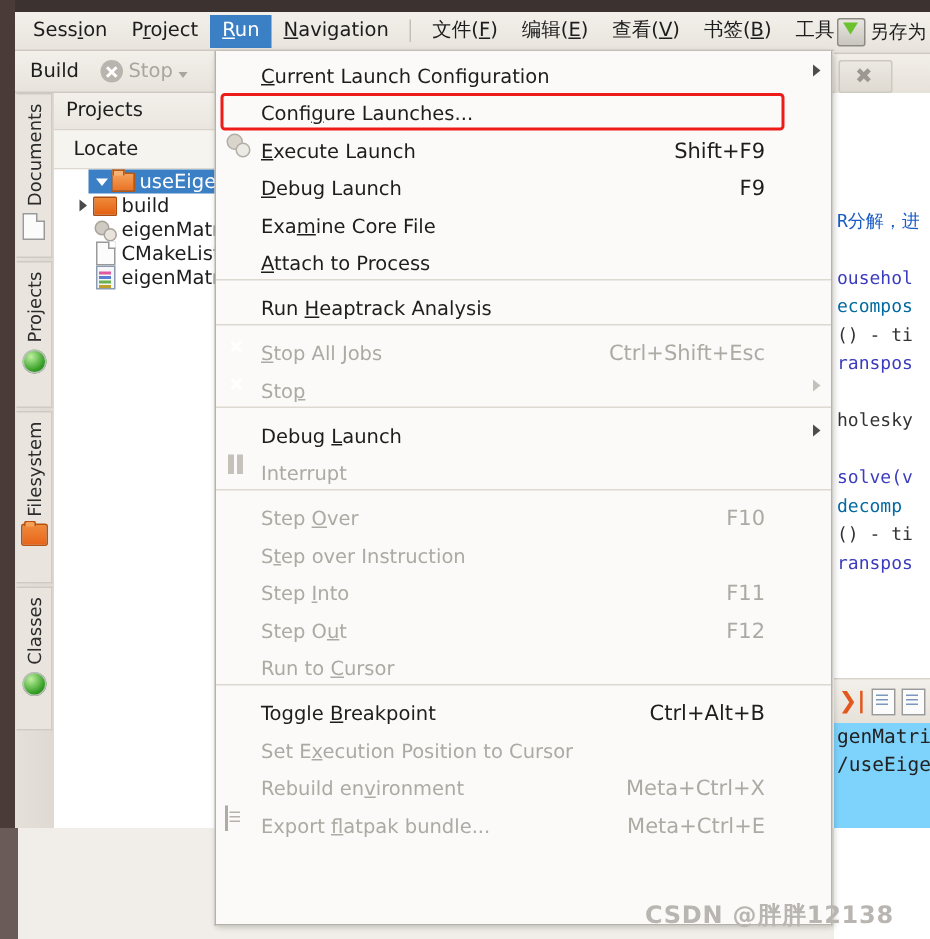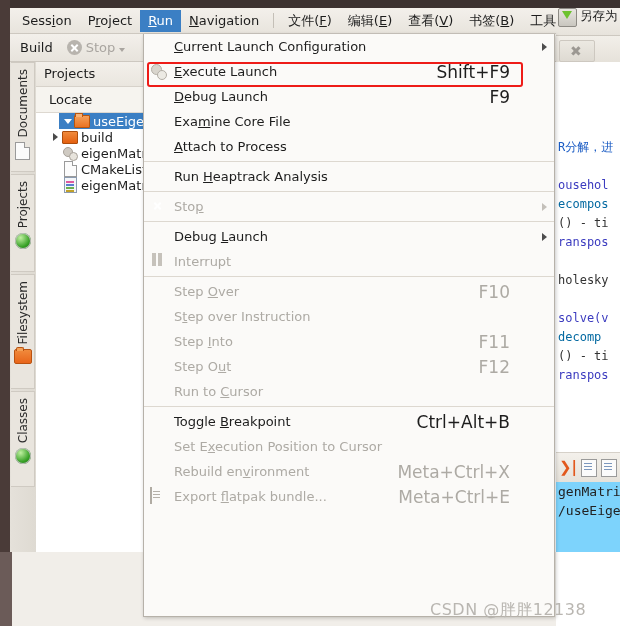--- a/index.html
+++ b/index.html
@@ -93,21 +93,21 @@
   .f-src{width:11px;height:14px;background:#f4f6f9;border:1px solid #8b9bb0;position:relative;
     overflow:hidden;}
   .f-src:before{content:"";position:absolute;left:1px;top:3px;width:8px;height:1.5px;background:#e05aa0;
     box-shadow:0 3px 0 #5a7fd0,0 6px 0 #6ab04c,0 9px 0 #c0a02a;}
   .tlabel{padding-left:3px;}
 
   
   #right-bg{position:absolute;left:144px;top:62px;width:476px;height:490px;background:#fff;}
   #savebar{position:absolute;left:556px;top:8px;width:64px;height:28px;
     background:linear-gradient(#f4f1ec,#e7e3dc);border-bottom:1px solid #cdc8c0;
-    display:flex;gap:3px;padding-left:2px;box-sizing:border-box;}
+    display:flex;align-items:center;gap:3px;padding-left:2px;box-sizing:border-box;}
   .saveico{width:17px;height:17px;background:linear-gradient(#e8e6e0,#c9c6bf);border:1px solid #8d8a84;
     border-radius:2px;position:relative;flex:none;}
   .saveico:after{content:"";position:absolute;left:3px;top:2px;width:0;height:0;
     border-left:5px solid transparent;border-right:5px solid transparent;border-top:8px solid #6cc22e;}
   #savelabel{font-size:12.5px;color:#1d1d1d;white-space:nowrap;}
 
   #tabrow{position:absolute;left:556px;top:36px;width:64px;height:26px;
     background:linear-gradient(#f2efe9,#e6e2da);border-bottom:1px solid #cdc8c0;}
   #tabclose{position:absolute;left:3px;top:4px;width:34px;height:20px;
     background:linear-gradient(#ecE9e2,#dedad2);border:1px solid #cdc8c0;border-radius:2px;}
@@ -141,24 +141,24 @@
   #statusbar{position:absolute;left:12px;top:552px;width:608px;height:74px;background:#f1eee9;}
   #status-white{position:absolute;left:556px;top:552px;width:64px;height:74px;background:#fff;}
 
   
   .hsep{position:absolute;background:#d9d4cc;height:1px;}
 
   
   #runmenu{position:absolute;left:143px;top:34px;width:412px;height:583px;
     background:#fbfaf8;border:1px solid #b6b1a9;border-top:none;box-sizing:border-box;
     box-shadow:1px 1px 4px rgba(0,0,0,.22);}
-  .mi{position:relative;height:25px;display:flex;align-items:center;box-sizing:border-box;
+  .mi{position:relative;height:25px;display:flex;align-items:flex-end;box-sizing:border-box;
     padding-left:30px;font-size:13px;color:#1d1d1d;}
   .mi.dis{color:#adaaa4;}
-  .mi .sc{position:absolute;right:44px;font-size:17px;}
+  .mi .sc{position:absolute;right:44px;font-size:14px;}
   .mi .arrow{position:absolute;right:7px;top:9px;width:0;height:0;
     border-top:4px solid transparent;border-bottom:4px solid transparent;border-left:5px solid #4d4d4d;}
   .mi .mico{position:absolute;left:6px;top:4px;width:17px;height:17px;}
   .misep{height:1px;background:#ddd8d0;margin:2px 0;}
   .gearicon{position:relative;width:17px;height:17px;}
   .gearicon:before{content:"";position:absolute;left:1px;top:1px;width:9px;height:9px;border-radius:50%;
     background:#d9d5cd;border:1px solid #b3aea6;}
   .gearicon:after{content:"";position:absolute;left:7px;top:7px;width:8px;height:8px;border-radius:50%;
     background:#eceae4;border:1px solid #b3aea6;}
   .xicon{width:15px;height:15px;border-radius:50%;background:#b8b4ae;position:relative;margin-top:1px;}
@@ -175,21 +175,21 @@
   .expicon{width:14px;height:16px;background:#f6f6f6;border:1px solid #b0aba3;position:relative;}
   .expicon:before{content:"";position:absolute;left:2px;top:3px;width:7px;height:1px;background:#b6b1a9;
     box-shadow:0 3px 0 #b6b1a9,0 6px 0 #b6b1a9;}
 
   
   #redbox{position:absolute;left:147px;top:62px;width:376px;height:25px;
     border:2.5px solid #ee1c18;border-radius:3px;box-sizing:border-box;pointer-events:none;}
 
   
   #watermark{position:absolute;left:430px;top:600px;font-size:16px;color:#b9b6b1;
-    letter-spacing:.5px;white-space:nowrap;}
+    letter-spacing:.5px;white-space:nowrap;font-weight:bold;}
 </style>
 </head>
 <body>
 
 <div id="titlebar-strip"></div>
 <div id="left-dark-rail"></div>
 <div id="left-dark-rail2"></div>
 
 <div id="right-bg"></div>
 
@@ -321,20 +321,23 @@
 <div class="hsep" style="left:144px;top:291px;width:12px;"></div>
 <div class="hsep" style="left:144px;top:441px;width:12px;"></div>
 <div class="hsep" style="left:144px;top:570px;width:12px;"></div>
 
 <div id="runmenu">
     <div class="mi">
       <span><span class="u">C</span>urrent Launch Configuration</span>
       <span class="arrow"></span>
     </div>
     <div class="mi">
+      <span style="font-weight: 400;">Confi<span class="u">g</span>ure Launches...</span>
+    </div>
+    <div class="mi">
       <span class="mico"><span class="gearicon"></span></span>
       <span><span class="u">E</span>xecute Launch</span>
       <span class="sc">Shift+F9</span>
     </div>
     <div class="mi">
       <span><span class="u">D</span>ebug Launch</span>
       <span class="sc">F9</span>
     </div>
     <div class="mi">
       <span>Exa<span class="u">m</span>ine Core File</span>
@@ -342,20 +345,25 @@
     <div class="mi">
       <span><span class="u">A</span>ttach to Process</span>
     </div>
     <div class="misep"></div>
     <div class="mi">
       <span>Run <span class="u">H</span>eaptrack Analysis</span>
     </div>
     <div class="misep"></div>
     <div class="mi dis">
       <span class="mico"><span class="xicon"></span></span>
+      <span><span class="u">S</span>top All Jobs</span>
+      <span class="sc">Ctrl+Shift+Esc</span>
+    </div>
+    <div class="mi dis">
+      <span class="mico"><span class="xicon"></span></span>
       <span>Sto<span class="u">p</span></span>
       <span class="arrow" style="border-left-color: rgb(196, 192, 186);"></span>
     </div>
     <div class="misep"></div>
     <div class="mi">
       <span>Debug <span class="u">L</span>aunch</span>
       <span class="arrow"></span>
     </div>
     <div class="mi dis">
       <span class="mico"><span class="pauseicon"></span></span>

